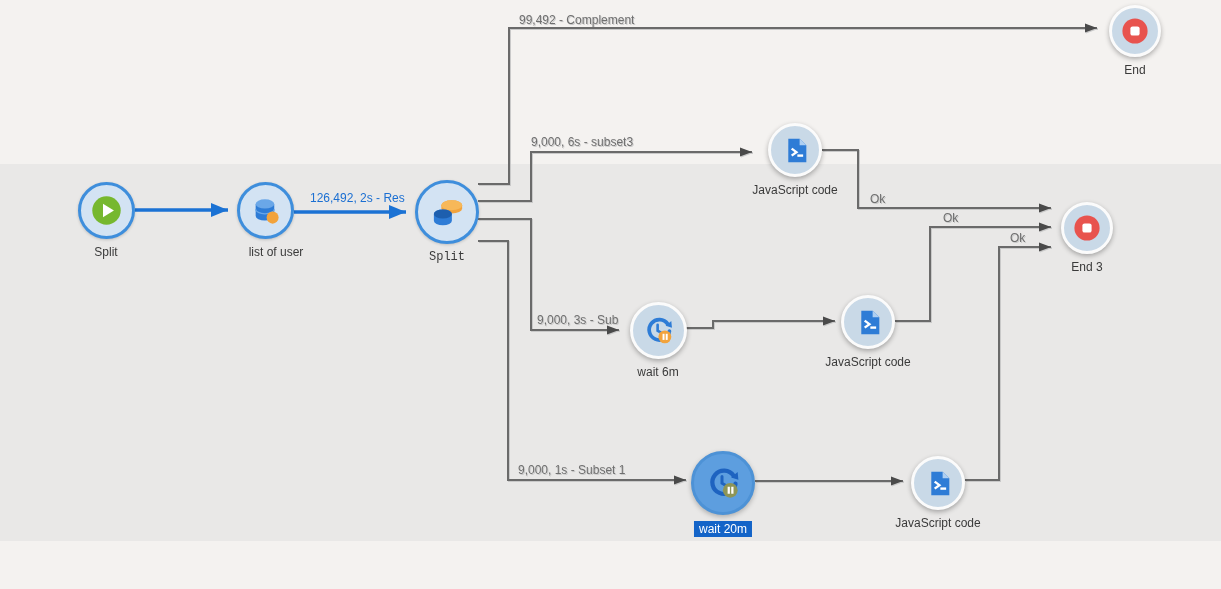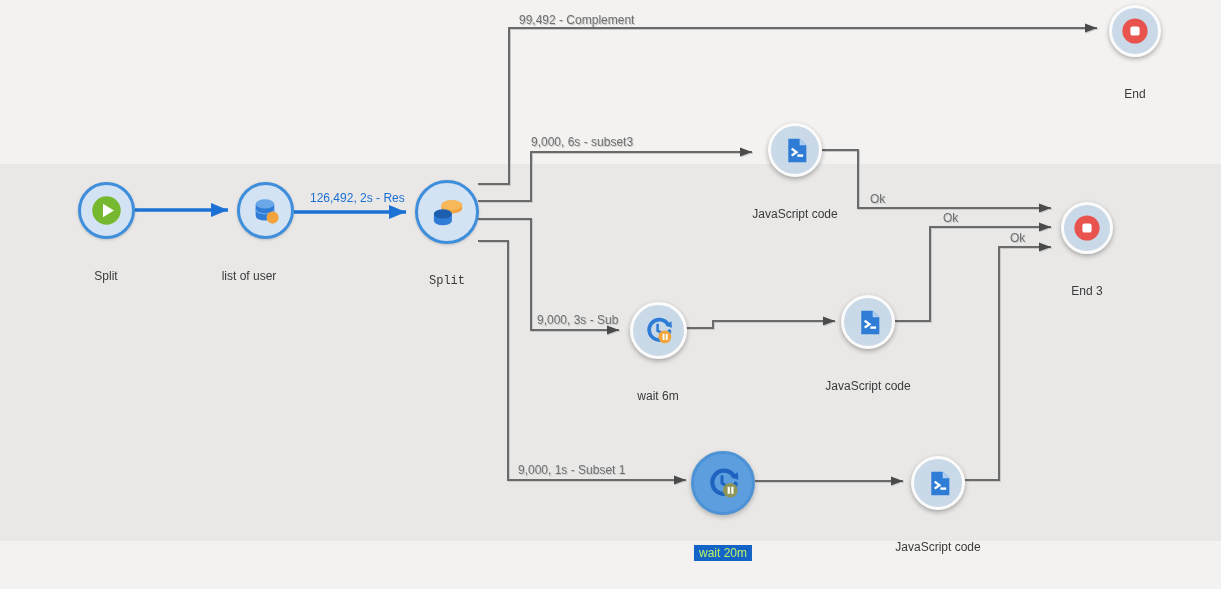--- a/index.html
+++ b/index.html
@@ -16,22 +16,22 @@
   g.edge.gray{filter:drop-shadow(1px 1.5px 0 #c9c9c9);}
   .edge-arrow.gray{fill:#4a4a4a;}
   .edge-arrow.blue{fill:#1b72d4;}
   text.edge-label{font-family:"Liberation Sans","DejaVu Sans",sans-serif;font-size:12px;}
   text.edge-label.gray{fill:#6f6f6f;}
   text.edge-label.blue{fill:#1b6fd2;}
   .node{position:absolute;border-radius:50%;display:flex;align-items:center;justify-content:center;box-sizing:border-box;}
   .node.active{background:#d3e3f3;border:3px solid #3e8edc;box-shadow:0 1px 3px rgba(0,0,0,.18);}
   .node.plain{background:#c9d9e7;border:3px solid #fbfbfb;box-shadow:0 2px 5px rgba(0,0,0,.3);}
   .node.selected{background:#5d9edf;border:3px solid #4d92d6;box-shadow:0 2px 5px rgba(0,0,0,.25);}
-  .node-label{position:absolute;transform:translateX(-50%);font-size:12px;color:#3a3a3a;white-space:nowrap;text-align:left;margin-top:24px;}
-  .node-label.selected{background:#1464c8;color:#bef264;padding:1px 5px;}
+  .node-label{position:absolute;transform:translateX(-50%);font-size:12px;color:#3a3a3a;white-space:nowrap;text-align:left;}
+  .node-label.selected{background:#1464c8;color:#ffffff;padding:1px 5px;}
 </style>
 </head>
 <body>
 
 <div class="canvas">
   <div class="band band-top" style="background: rgb(244, 242, 240);"></div>
   <div class="band band-mid" style="background: rgb(233, 232, 231);"></div>
   <div class="band band-bottom" style="background: rgb(244, 242, 240);"></div>
   <svg class="edges" xmlns="http://www.w3.org/2000/svg">
       <g class="edge blue">
@@ -96,21 +96,21 @@
       </div>
       <div class="node-label" style="left: 106px; top: 244.5px;">Split</div>
       <div class="node active" style="left: 236.5px; top: 181.5px; width: 57px; height: 57px;">
         <svg width="35" height="35" viewBox="0 0 32 32" xmlns="http://www.w3.org/2000/svg">
           <path d="M7 10 v11 a8.5 4.2 0 0 0 17 0 V10" fill="#2e7cd6"></path>
           <ellipse cx="15.5" cy="10" rx="8.5" ry="4.2" fill="#6aa7e8"></ellipse>
           <path d="M7 14.8 a8.5 4.2 0 0 0 17 0" fill="none" stroke="#6aa7e8" stroke-width="1.2"></path>
           <circle cx="22.5" cy="22.5" r="5.5" fill="#f2a33c"></circle>
         </svg>
       </div>
-      <div class="node-label" style="left: 249px; top: 244.5px;">list of user</div>
+      <div class="node-label" style="left: 276px; top: 244.5px;">list of user</div>
       <div class="node active" style="left: 415px; top: 180px; width: 64px; height: 64px;">
         <svg width="40" height="40" viewBox="0 0 32 32" xmlns="http://www.w3.org/2000/svg">
           <path d="M11.5 10.6 a8.3 4 0 0 1 16.6 0 v2.6 a8.3 4 0 0 1 -16.6 0 z" fill="#f2a33c"></path>
           <ellipse cx="19.8" cy="10.6" rx="8.3" ry="4" fill="#f7b859"></ellipse>
           <path d="M5.5 17.6 a7.2 3.6 0 0 1 14.4 0 v5.4 a7.2 3.6 0 0 1 -14.4 0 z" fill="#2e7cd6"></path>
           <ellipse cx="12.7" cy="17.6" rx="7.2" ry="3.6" fill="#1d5fae"></ellipse>
         </svg>
       </div>
       <div class="node-label" style="left: 447px; top: 250px; font-family: Liberation Mono, monospace;">Split</div>
       <div class="node plain" style="left: 1109px; top: 5px; width: 52px; height: 52px;">

